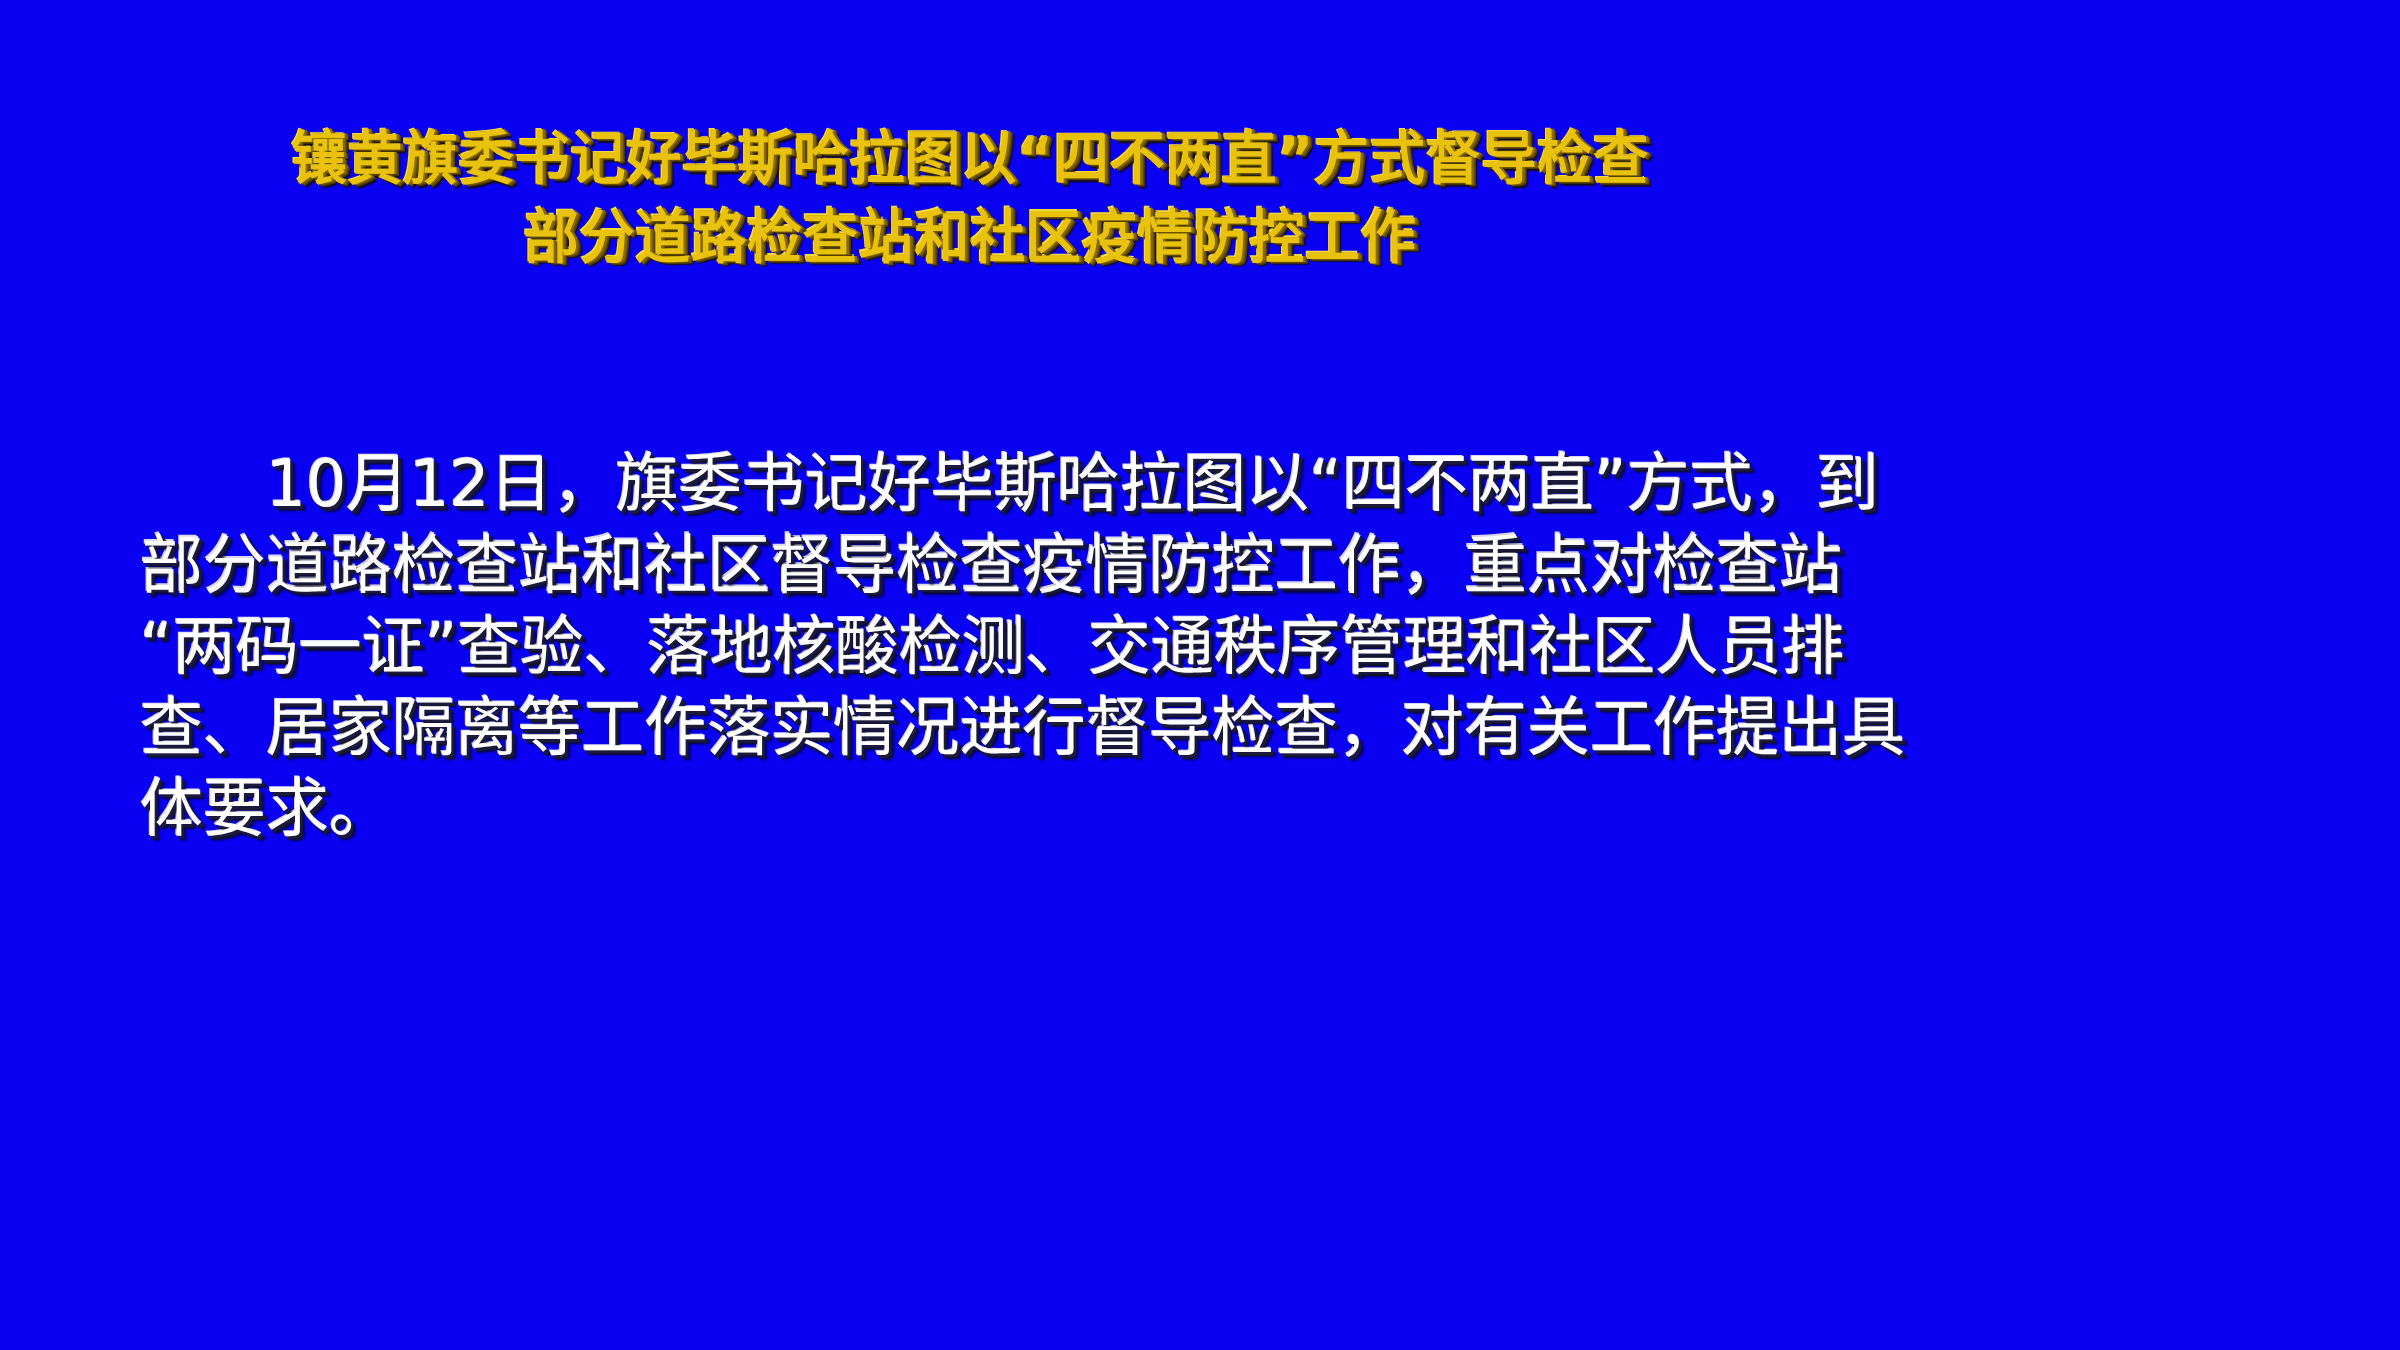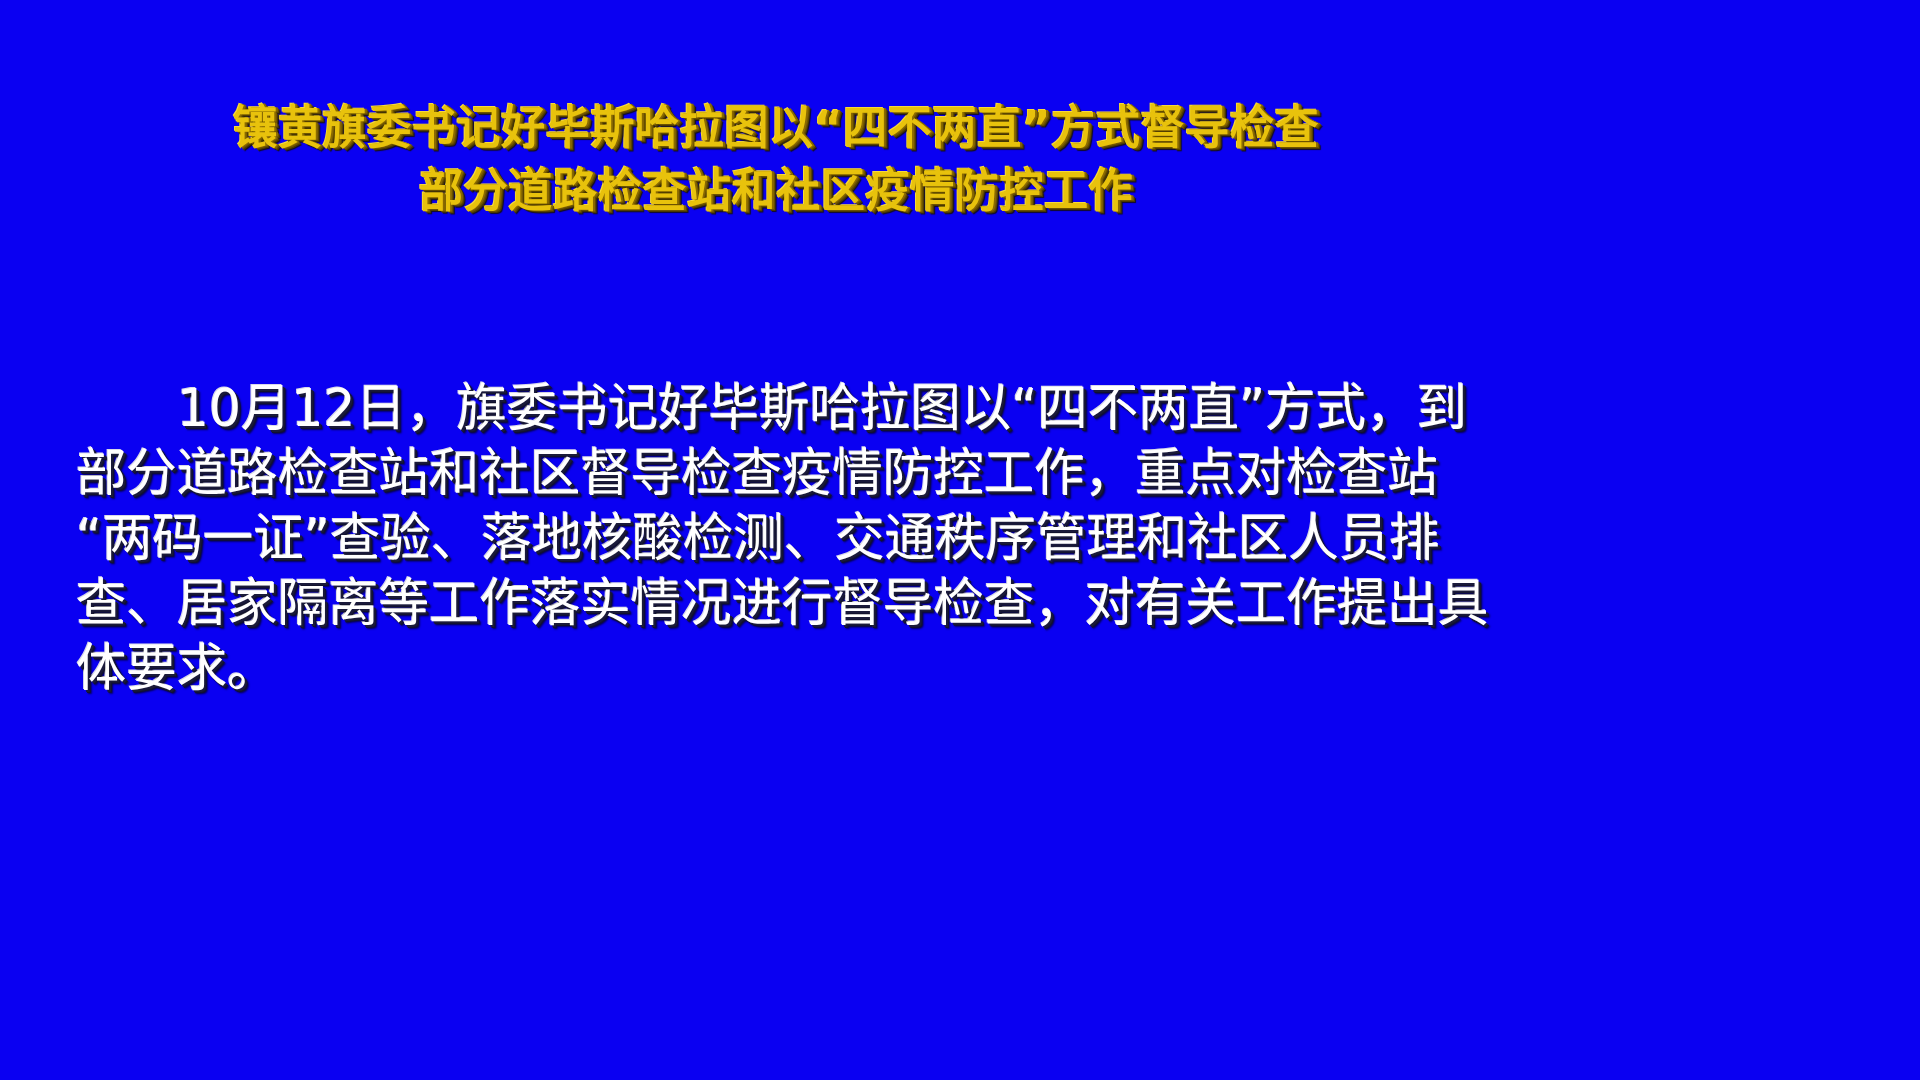--- a/index.html
+++ b/index.html
@@ -50,22 +50,22 @@
       -1px -1px 0 #f5d93a;
     transform: scaleX(0.94);
     transform-origin: center;
   }
 
   
   .body-block {
     position: absolute;
     left: 0;
     right: 0;
-    top: 376px;
-    padding: 0 176px 0 76px;
+    top: 356px;
+    padding: 0 176px 0 112px;
     box-sizing: border-box;
   }
   .para {
     margin: 0;
     padding: 0;
   }
   .body-line {
     display: block;
     color: #ffffff;
     font-family: "DejaVu Sans", "Liberation Sans", sans-serif;

